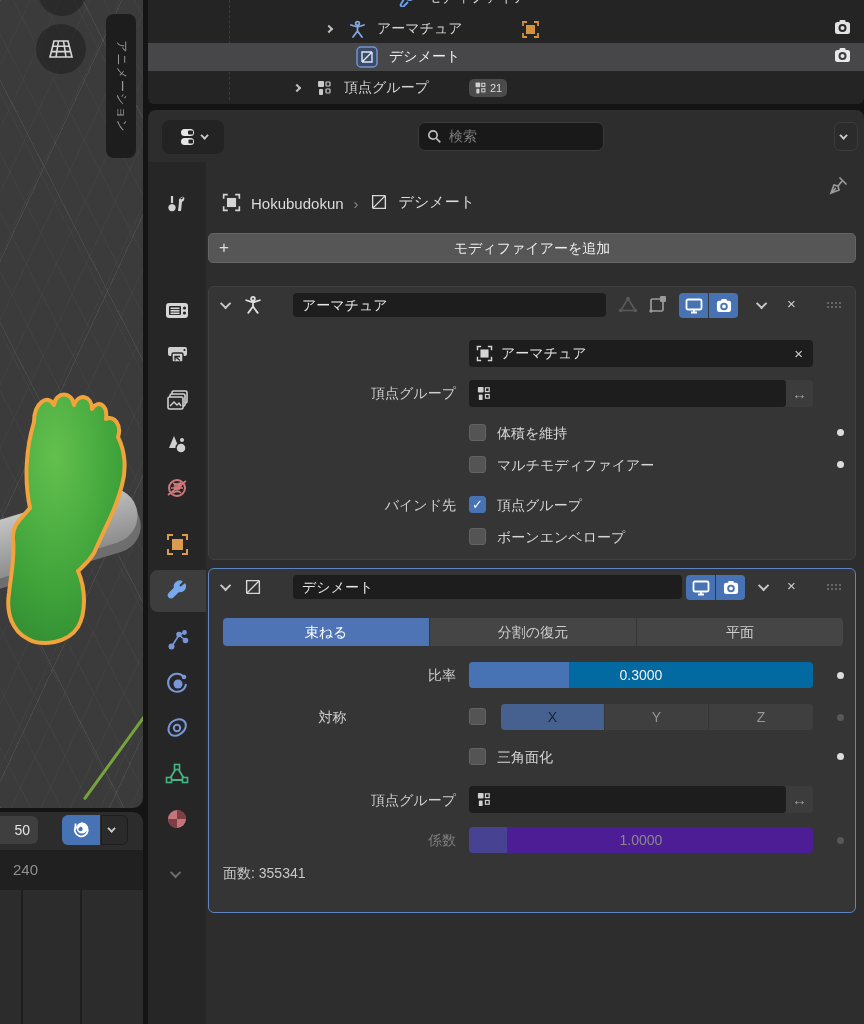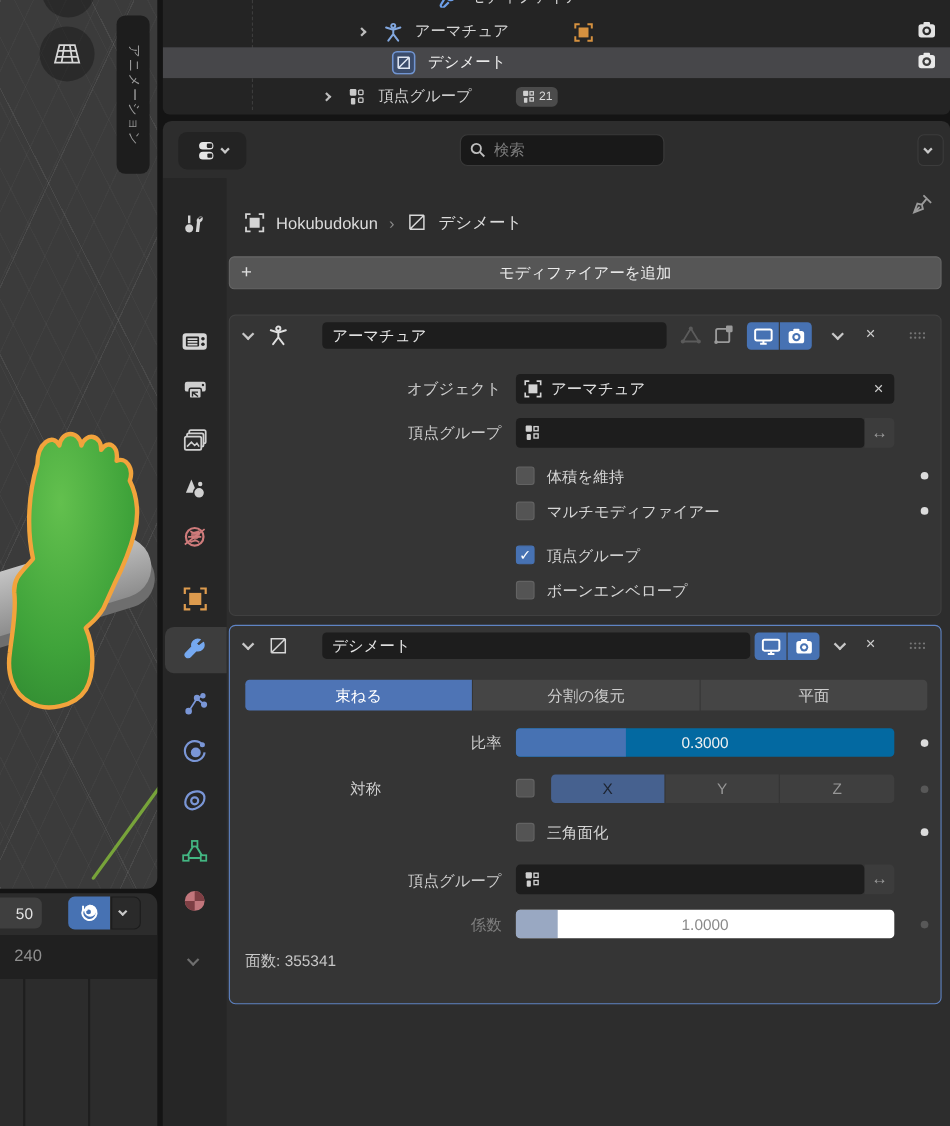--- a/index.html
+++ b/index.html
@@ -97,21 +97,21 @@
   .dot { position:absolute; left:628px; width:7px; height:7px; border-radius:50%;
     background:#dcdcdc; }
   .dot.dim { background:#585858; }
   .dfield { position:absolute; background:#1d1d1d; border-radius:4px; height:27px;
     display:flex; align-items:center; color:#e2e2e2; }
   .slider { position:absolute; height:26px; background:#0369a1; border-radius:4px;
     overflow:hidden; }
   .slider .fill { position:absolute; left:0; top:0; bottom:0; background:#4772b3; }
   .slider .val { position:absolute; inset:0; text-align:center; line-height:26px;
     color:#f0f0f0; font-size:14px; }
-  .slider.disabled { background:#ffffff; }
+  .slider.disabled { background:#4c1d95; }
   .slider.disabled .fill { background:#46618f; opacity:.55; }
   .slider.disabled .val { color:#8a8a8a; }
   .invert-btn { position:absolute; width:27px; height:27px; background:#3c3c3c;
     border-radius:0 4px 4px 0; color:#9a9a9a; text-align:center; line-height:27px;
     font-size:15px; }
 
   .mode-btn { position:absolute; top:0; height:28px; background:#454545; color:#cfcfcf;
     text-align:center; line-height:28px; font-size:14px; }
   .mode-btn.active { background:#4e74b5; color:#fff; }
   .seg { position:absolute; top:0; height:26px; background:#3f3f3f; color:#979797;
@@ -466,21 +466,20 @@
             <circle cx="9.5" cy="9" r="4" fill="#4772b3"></circle>
             <circle cx="9.5" cy="9" r="2" fill="#fff"></circle>
             <rect x="6.5" y="1" width="6" height="3" rx="1" fill="#fff"></rect>
           </svg>
         </div>
         <span class="chev" style="position:absolute;left:550px;top:14px;"></span>
         <span class="xmark abs" style="left:578px;top:8px;">×</span>
         <span class="gripdots abs" style="left:618px;top:15px;"></span>
       </div>
 
-      <div class="row-label" style="top:53px;line-height:27px;">オブジェクト</div>
       <div class="dfield" style="left:260px;top:53px;width:344px;">
         <svg style="margin-left:7px;" width="17" height="17" viewBox="0 0 23 23">
           <rect x="6" y="6" width="11" height="11" fill="#d4d4d4"></rect>
           <path d="M2 7 V2 H7 M16 2 H21 V7 M21 16 V21 H16 M7 21 H2 V16" fill="none" stroke="#d4d4d4" stroke-width="2"></path>
         </svg>
         <span style="margin-left:8px;flex:1;">アーマチュア</span>
         <span class="xmark" style="margin-right:10px;">×</span>
       </div>
 
       <div class="row-label" style="top:93px;line-height:27px;">頂点グループ</div>
@@ -497,20 +496,21 @@
       <div class="invert-btn" style="left:577px;top:93px;">↔</div>
 
       <div class="chk" style="left:260px;top:137px;"></div>
       <div class="chk-label" style="left:288px;top:138px;font-family:Liberation Mono, monospace;">体積を維持</div>
       <div class="dot" style="top:142px;"></div>
 
       <div class="chk" style="left:260px;top:169px;"></div>
       <div class="chk-label" style="left:288px;top:170px;">マルチモディファイアー</div>
       <div class="dot" style="top:174px;"></div>
 
+      <div class="row-label" style="top:210px;">バインド先</div>
       <div class="chk on" style="left:260px;top:209px;">✓</div>
       <div class="chk-label" style="left:288px;top:210px;">頂点グループ</div>
 
       <div class="chk" style="left:260px;top:241px;"></div>
       <div class="chk-label" style="left:288px;top:242px;">ボーンエンベロープ</div>
     </div>
 
     <div id="panel-decimate" class="panel abs">
       <div class="p-header">
         <span class="chev" style="margin-left:14px;"></span>

